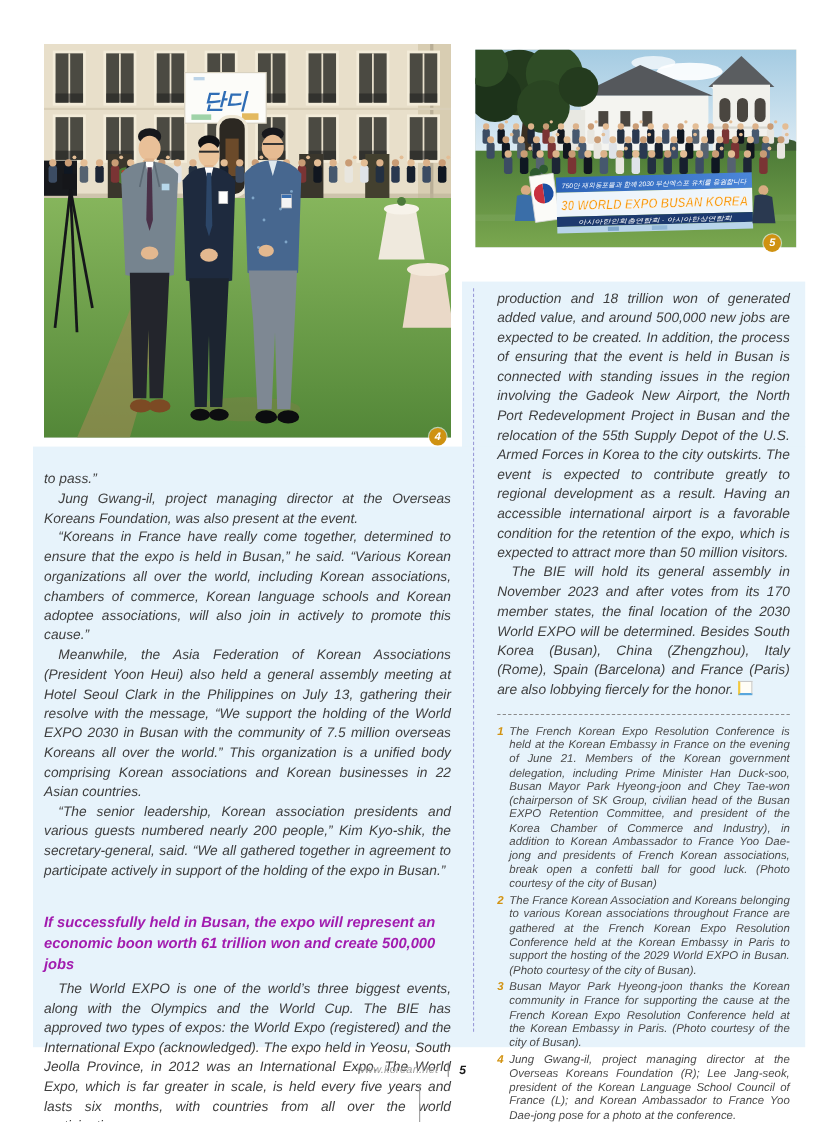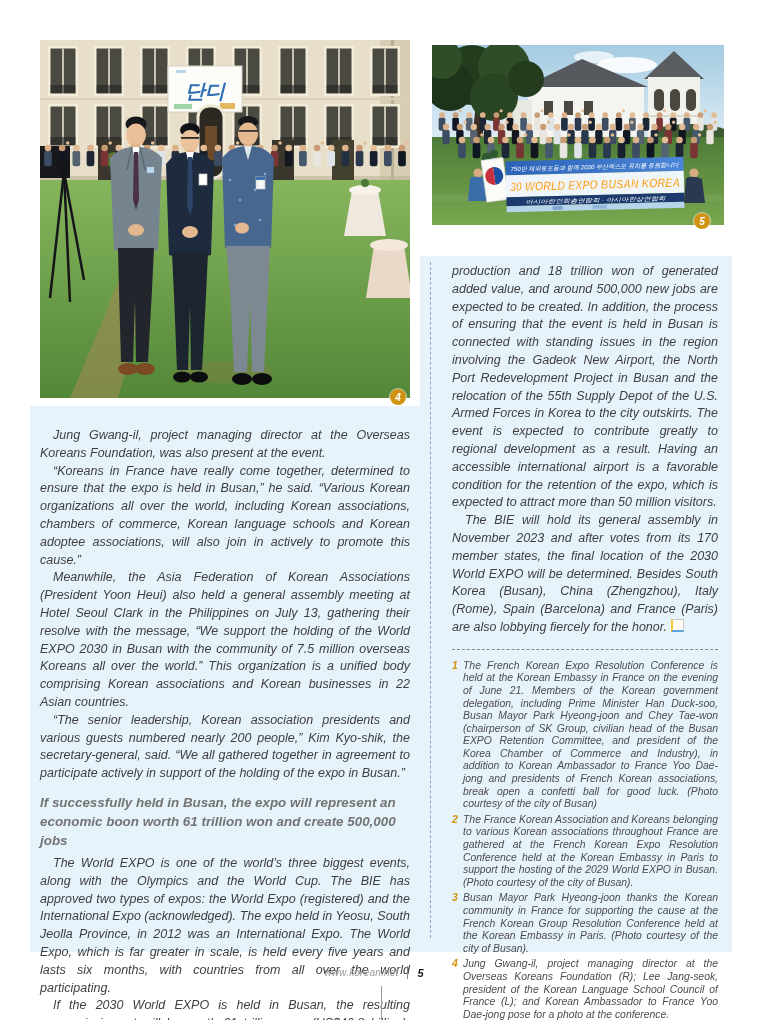--- a/index.html
+++ b/index.html
@@ -18,21 +18,21 @@
          color:#fff;font-size:10px;font-weight:bold;display:flex;align-items:center;
          justify-content:center;box-shadow:0 0 0 1px rgba(255,255,255,.6);}
   #badge-4{left:390px;top:389px;}
   #badge-5{left:694px;top:213px;}
 
   .col{position:absolute;color:#3e3e3e;font-size:12.5px;line-height:17.8px;text-align:justify;}
   #col-left{left:40px;top:427px;width:370px;}
   #col-right{left:452px;top:263px;width:266px;}
   .col p{margin:0;}
   .col p.ind{text-indent:13px;}
-  h2.sub{margin:10px 0 5px 0;font-size:13.4px;line-height:19px;color:#737373;
+  h2.sub{margin:28px 0 5px 0;font-size:13.4px;line-height:19px;color:#a21caf;
          font-weight:bold;text-align:left;}
   .endmark{display:inline-block;width:10px;height:10px;margin-left:4px;background:#fffdf6;
            border:1px solid #c9c9c9;border-left:2.5px solid #f2c83c;border-bottom:2.5px solid #58a6dd;
            font-size:7px;line-height:9px;text-align:center;color:#555;vertical-align:-1px;overflow:hidden;}
   .divider{border:none;border-top:1.6px dashed #8a8a8a;margin:12px 0 10px 0;}
   .fnotes{font-size:10.4px;line-height:12.6px;color:#4c4c4c;text-align:justify;}
   .fn{position:relative;padding-left:11px;margin-bottom:3px;}
   .fn .num{position:absolute;left:0;top:0;color:#d29312;font-weight:bold;}
 
   #vdash{position:absolute;left:430px;top:262px;height:676px;width:0;
@@ -509,20 +509,21 @@
       <path d="M254,133 Q262,130 270,134 L273,158 L252,158 Z" fill="#2a3950"></path>
     </svg>
   </div>
 
   <span class="badge" id="badge-4">4</span>
   <span class="badge" id="badge-5">5</span>
 
   <div id="vdash"></div>
 
   <div class="col" id="col-left">
+    <p>to pass.”</p>
     <p class="ind">Jung Gwang-il, project managing director at the Overseas Koreans Foundation, was also present at the event.</p>
     <p class="ind">“Koreans in France have really come together, determined to ensure that the expo is held in Busan,” he said. “Various Korean organizations all over the world, including Korean associations, chambers of commerce, Korean language schools and Korean adoptee associations, will also join in actively to promote this cause.”</p>
     <p class="ind">Meanwhile, the Asia Federation of Korean Associations (President Yoon Heui) also held a general assembly meeting at Hotel Seoul Clark in the Philippines on July 13, gathering their resolve with the message, “We support the holding of the World EXPO 2030 in Busan with the community of 7.5 million overseas Koreans all over the world.” This organization is a unified body comprising Korean associations and Korean businesses in 22 Asian countries.</p>
     <p class="ind">“The senior leadership, Korean association presidents and various guests numbered nearly 200 people,” Kim Kyo-shik, the secretary-general, said. “We all gathered together in agreement to participate actively in support of the holding of the expo in Busan.”</p>
     <h2 class="sub">If successfully held in Busan, the expo will represent an economic boon worth 61 trillion won and create 500,000 jobs</h2>
     <p class="ind">The World EXPO is one of the world’s three biggest events, along with the Olympics and the World Cup. The BIE has approved two types of expos: the World Expo (registered) and the International Expo (acknowledged). The expo held in Yeosu, South Jeolla Province, in 2012 was an International Expo. The World Expo, which is far greater in scale, is held every five years and lasts six months, with countries from all over the world participating.</p>
     <p class="ind">If the 2030 World EXPO is held in Busan, the resulting economic impact will be worth 61 trillion won (US$46.8 billion), with 43 trillion won of resulting</p>
   </div>
 
   <div class="col" id="col-right">
@@ -533,21 +534,21 @@
       <div class="fn">
         <span class="num">1</span>
         <span>The French Korean Expo Resolution Conference is held at the Korean Embassy in France on the evening of June 21. Members of the Korean government delegation, including Prime Minister Han Duck-soo, Busan Mayor Park Hyeong-joon and Chey Tae-won (chairperson of SK Group, civilian head of the Busan EXPO Retention Committee, and president of the Korea Chamber of Commerce and Industry), in addition to Korean Ambassador to France Yoo Dae-jong and presidents of French Korean associations, break open a confetti ball for good luck. (Photo courtesy of the city of Busan)</span>
       </div>
       <div class="fn">
         <span class="num">2</span>
         <span>The France Korean Association and Koreans belonging to various Korean associations throughout France are gathered at the French Korean Expo Resolution Conference held at the Korean Embassy in Paris to support the hosting of the 2029 World EXPO in Busan. (Photo courtesy of the city of Busan).</span>
       </div>
       <div class="fn">
         <span class="num">3</span>
-        <span>Busan Mayor Park Hyeong-joon thanks the Korean community in France for supporting the cause at the French Korean Group Resolution Conference held at the Korean Embassy in Paris. (Photo courtesy of the city of Busan).</span>
+        <span>Busan Mayor Park Hyeong-joon thanks the Korean community in France for supporting the cause at the French Korean Expo Resolution Conference held at the Korean Embassy in Paris. (Photo courtesy of the city of Busan).</span>
       </div>
       <div class="fn">
         <span class="num">4</span>
         <span>Jung Gwang-il, project managing director at the Overseas Koreans Foundation (R); Lee Jang-seok, president of the Korean Language School Council of France (L); and Korean Ambassador to France Yoo Dae-jong pose for a photo at the conference.</span>
       </div>
 
     </div>
   </div>
 
   <div id="footer">

